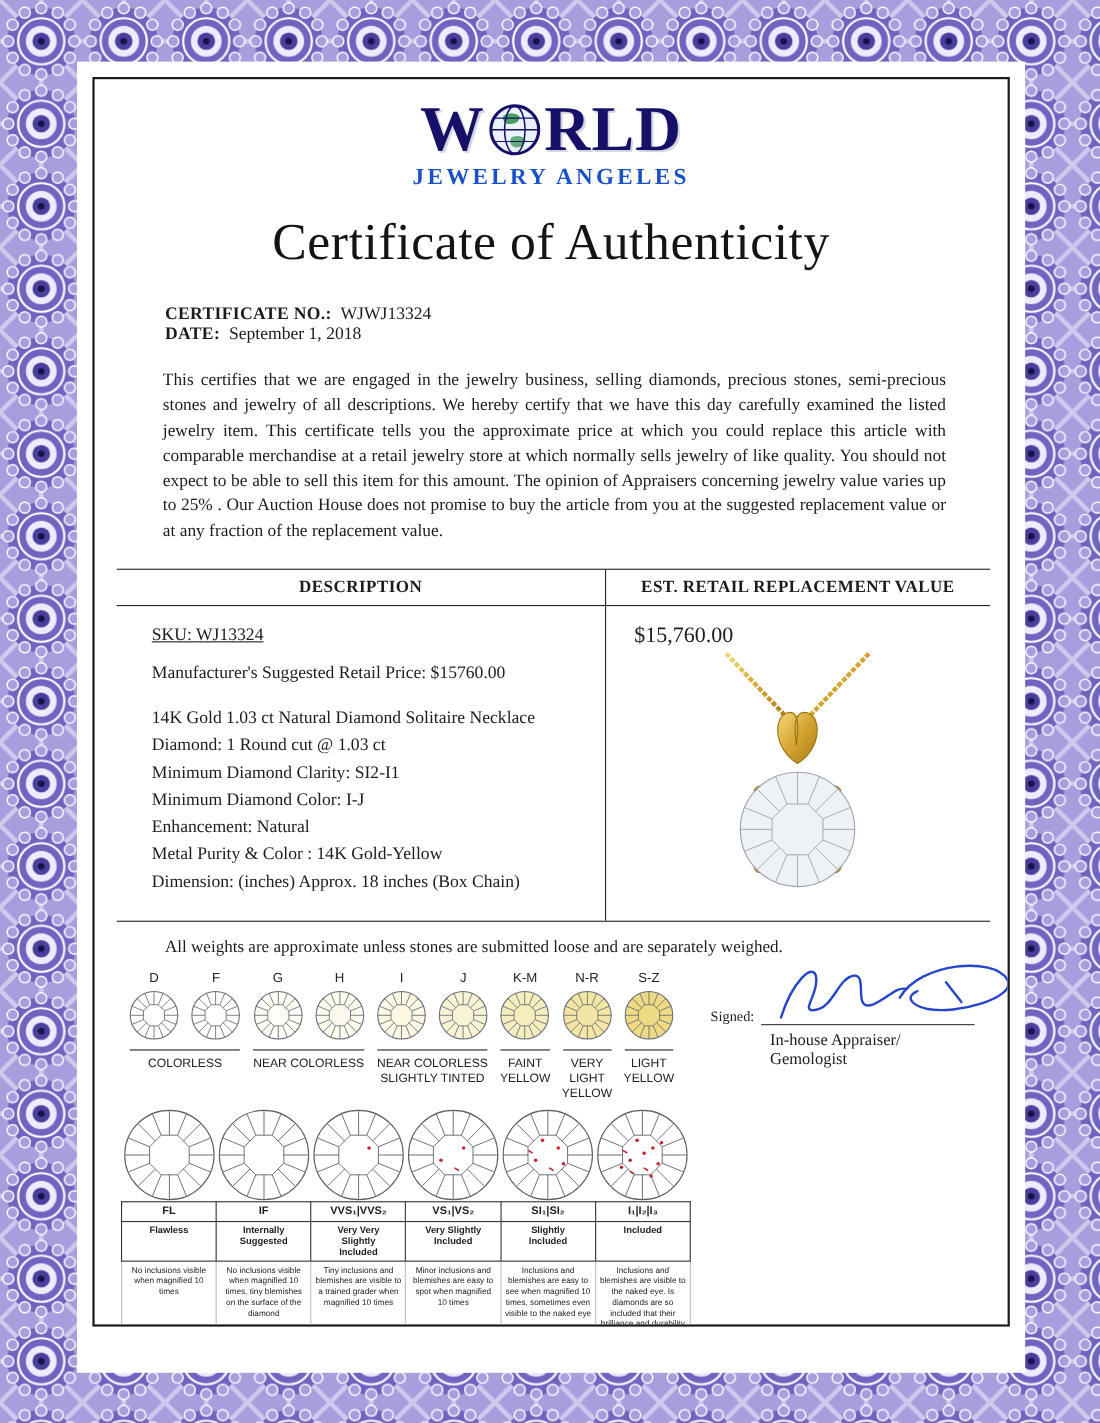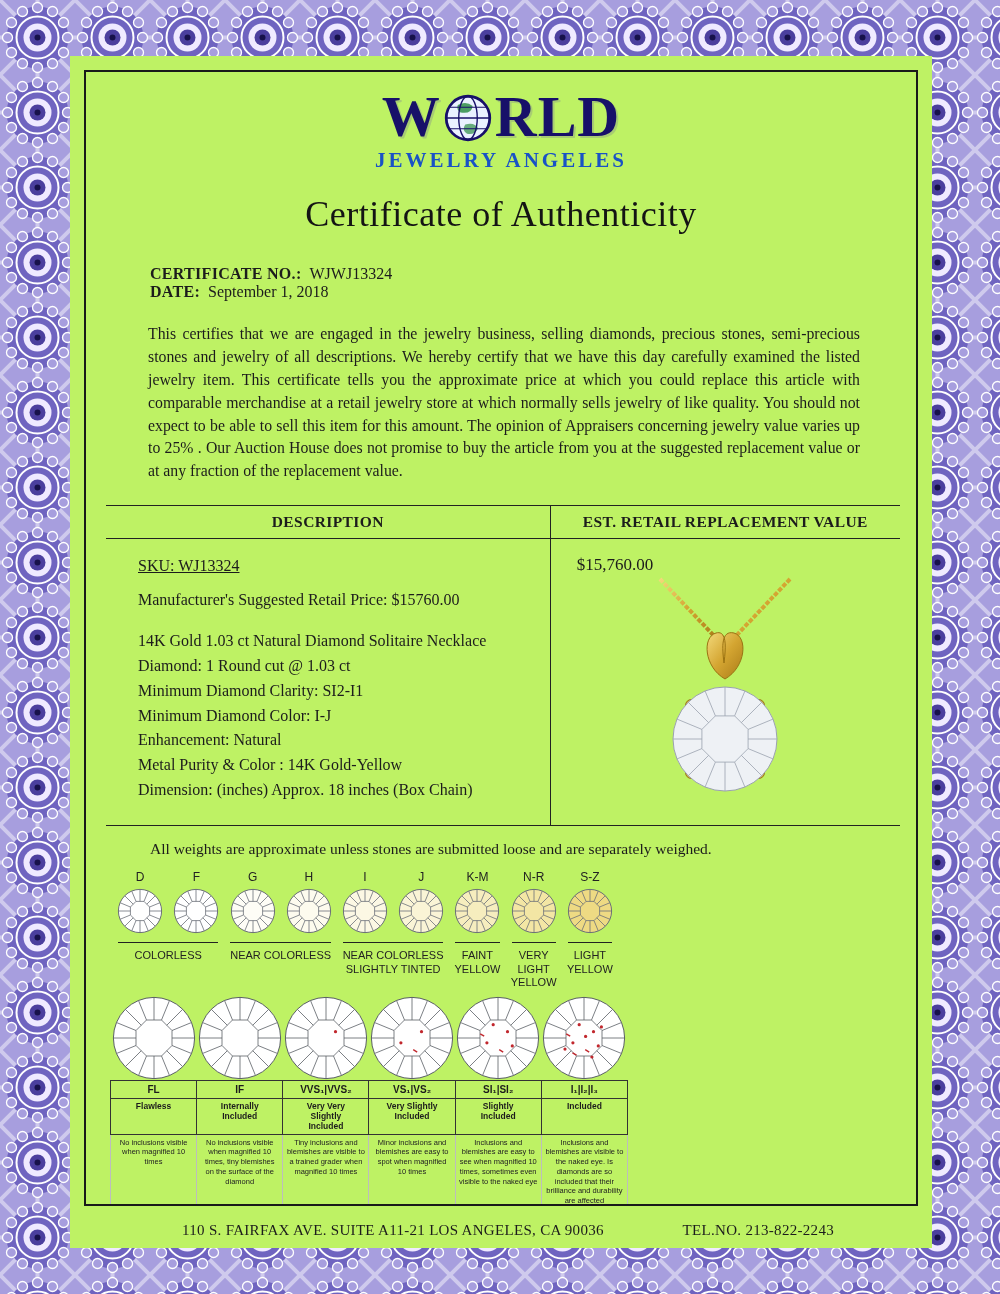--- a/index.html
+++ b/index.html
@@ -1,48 +1,48 @@
 <!DOCTYPE html>
 <html><head>
 <meta charset="utf-8">
 <style>
   html,body{margin:0;padding:0;}
   body{width:1000px;height:1294px;position:relative;overflow:hidden;background:#b7aee4;
        font-family:"Liberation Serif",serif;color:#1c1c1c;}
   .lace-svg{position:absolute;inset:0;}
-  .page{position:absolute;left:70px;top:56px;width:862px;height:1192px;background:#bef264;}
+  .page{position:absolute;left:70px;top:56px;width:862px;height:1192px;background:#ffffff;}
   .inner{position:absolute;left:14px;top:14px;right:14px;bottom:42px;border:2px solid #1a1a1a;overflow:hidden;}
   .footer-row{position:absolute;left:0;right:0;bottom:9px;display:flex;justify-content:space-between;
       padding:0 98px 0 112px;font-size:15px;letter-spacing:.3px;}
   
   .logo-block{text-align:center;padding-top:16px;}
   .logo-word{font-size:58px;font-weight:700;color:#171069;letter-spacing:1px;line-height:1.0;
       text-shadow:2px 2px 0 rgba(120,120,150,.30);}
   .logo-word svg{vertical-align:-7px;margin:0 2px;}
   .logo-sub{font-size:21px;font-weight:700;color:#1952c6;letter-spacing:3px;margin-top:2px;}
   
-  .cert-title{text-align:center;font-size:36px;margin-top:20px;letter-spacing:.5px;color:#141414;}
+  .cert-title{text-align:center;font-size:47px;margin-top:20px;letter-spacing:.5px;color:#141414;}
   
   .meta-row{display:flex;justify-content:space-between;margin:30px 62px 0 64px;font-size:16px;flex-direction:column;}
   .meta-label{font-weight:700;letter-spacing:.3px;}
   .meta-value{margin-left:8px;}
   
   .intro{margin:22px 56px 0 62px;font-size:15.8px;line-height:1.45;text-align:justify;}
   
   .value-table{margin:22px 16px 0 20px;border-top:1.5px solid #222;border-bottom:1.5px solid #222;
       display:grid;grid-template-columns:56% 44%;}
   .vt-h{font-weight:700;font-size:15.5px;text-align:center;letter-spacing:.4px;
       padding:7px 4px;border-bottom:1.5px solid #222;}
   .vt-c1{border-right:1.5px solid #222;}
   .vt-body1{border-right:1.5px solid #222;padding:18px 18px 22px 32px;font-size:16px;}
   .vt-body2{padding:12px 8px 10px 8px;}
   .sku-line{margin-bottom:16px;text-decoration:underline;}
   .msrp-line{margin-bottom:20px;}
   .detail-line{line-height:1.55;}
-  .retail-value{font-size:17px;margin:4px 0 2px 18px;}
+  .retail-value{font-size:20px;margin:4px 0 2px 18px;}
   .necklace-wrap{text-align:center;margin-top:2px;}
   
   .weights-note{margin:14px 0 0 64px;font-size:15.5px;}
   
   .scales-row{display:flex;align-items:flex-start;margin-top:12px;}
   .color-scale{width:506px;margin-left:26px;flex:0 0 auto;}
   .cs-grid{display:grid;grid-template-columns:repeat(9,1fr);}
   .cs-col{text-align:center;}
   .cs-letter{font:12px "Liberation Sans",sans-serif;color:#222;margin-bottom:4px;}
   .cs-diamond svg{display:block;margin:0 auto;}
@@ -459,20 +459,35 @@
               <div class="cs-line"></div>
               <div class="cs-glabel">VERY LIGHT
 YELLOW</div>
             </div>
             <div class="cs-group" style="flex: 1 0 0px;">
               <div class="cs-line"></div>
               <div class="cs-glabel">LIGHT
 YELLOW</div>
             </div>
           </div>
+      </div>
+      <div class="sig-block">
+        <div class="sig-row">
+          <span class="sig-label">Signed:</span>
+          <span class="sig-line">
+            <svg width="250" height="80" viewBox="0 0 250 80">
+              <g fill="none" stroke="#2745c8" stroke-width="2.2" stroke-linecap="round">
+                <path d="M12,66 C22,34 42,14 44,30 C46,46 28,62 44,59 C60,56 64,30 78,28 C92,26 76,62 96,54 C110,48 116,38 126,40"></path>
+                <path d="M120,48 C138,16 206,10 218,32 C226,48 172,64 144,58 C128,54 126,46 136,42"></path>
+                <path d="M162,34 L176,52"></path>
+              </g>
+            </svg>
+          </span>
+        </div>
+        <div class="sig-role">In-house Appraiser/ Gemologist</div>
       </div>
     </div>
 
     <table class="clarity">
       <tbody id="clarity-body">
           <tr>
             <td class="cl-dia">
               <svg width="84" height="84" viewBox="0 0 84 84">
                 <circle cx="42" cy="42" r="40.6" fill="#ffffff" stroke="#5a5f66" stroke-width="1"></circle>
                 <polygon points="60.0,49.5 49.5,60.0 34.5,60.0 24.0,49.5 24.0,34.5 34.5,24.0 49.5,24.0 60.0,34.5" fill="#ffffff" stroke="#5a5f66" stroke-width="0.8"></polygon>
@@ -641,36 +656,32 @@
           <tr>
             <td class="cl-grade">FL</td>
             <td class="cl-grade">IF</td>
             <td class="cl-grade">VVS₁|VVS₂</td>
             <td class="cl-grade">VS₁|VS₂</td>
             <td class="cl-grade">SI₁|SI₂</td>
             <td class="cl-grade">I₁|I₂|I₃</td>
           </tr>
           <tr>
             <td class="cl-name">Flawless</td>
-            <td class="cl-name">Internally Included</td>
+            <td class="cl-name">Internally Suggested</td>
             <td class="cl-name">Very Very Slightly Included</td>
             <td class="cl-name">Very Slightly Included</td>
             <td class="cl-name">Slightly Included</td>
             <td class="cl-name">Included</td>
           </tr>
           <tr>
             <td class="cl-desc">No inclusions visible when magnified 10 times</td>
             <td class="cl-desc">No inclusions visible when magnified 10 times, tiny blemishes on the surface of the diamond</td>
             <td class="cl-desc">Tiny inclusions and blemishes are visible to a trained grader when magnified 10 times</td>
             <td class="cl-desc">Minor inclusions and blemishes are easy to spot when magnified 10 times</td>
             <td class="cl-desc">Inclusions and blemishes are easy to see when magnified 10 times, sometimes even visible to the naked eye</td>
             <td class="cl-desc">Inclusions and blemishes are visible to the naked eye. Is diamonds are so included that their brilliance and durability are affected</td>
           </tr>
         </tbody>
     </table>
 
   </div>
 
-  <div class="footer-row">
-    <span>110 S. FAIRFAX AVE. SUITE A11-21 LOS ANGELES, CA 90036</span>
-    <span>TEL.NO.  213-822-2243</span>
-  </div>
 </div>
 
 </body></html>

